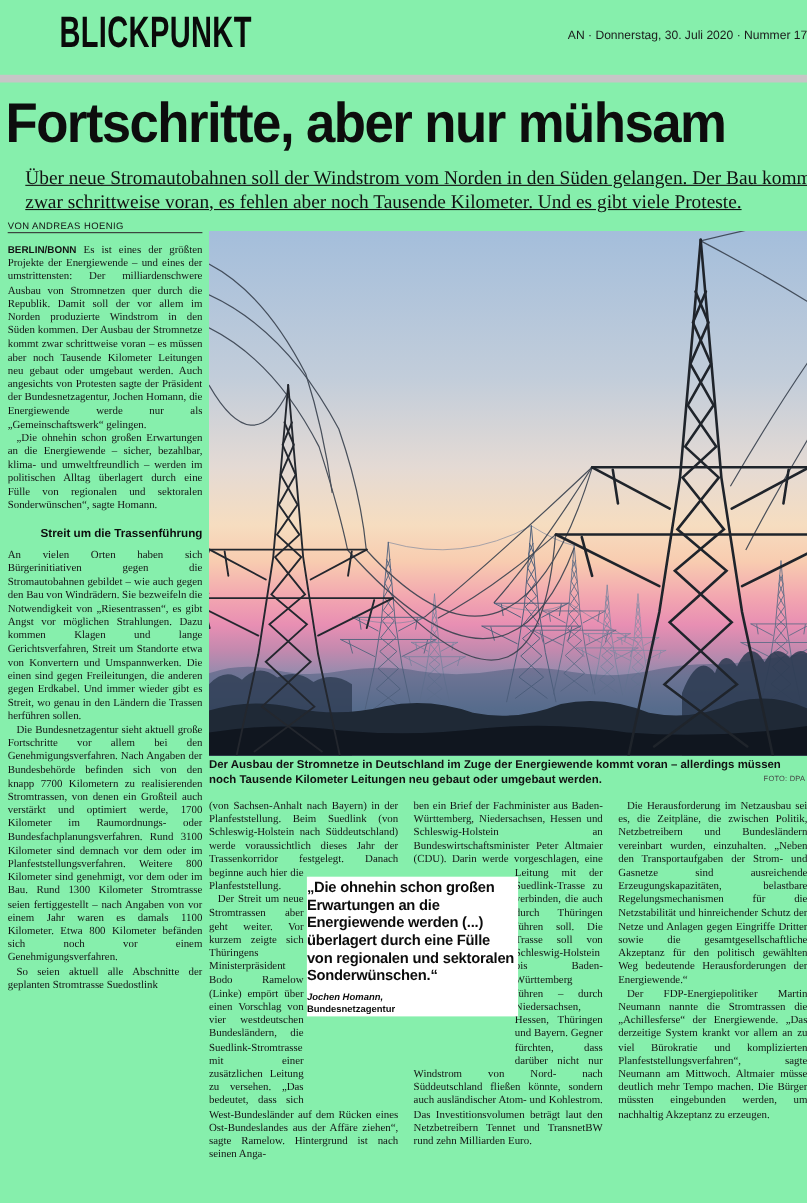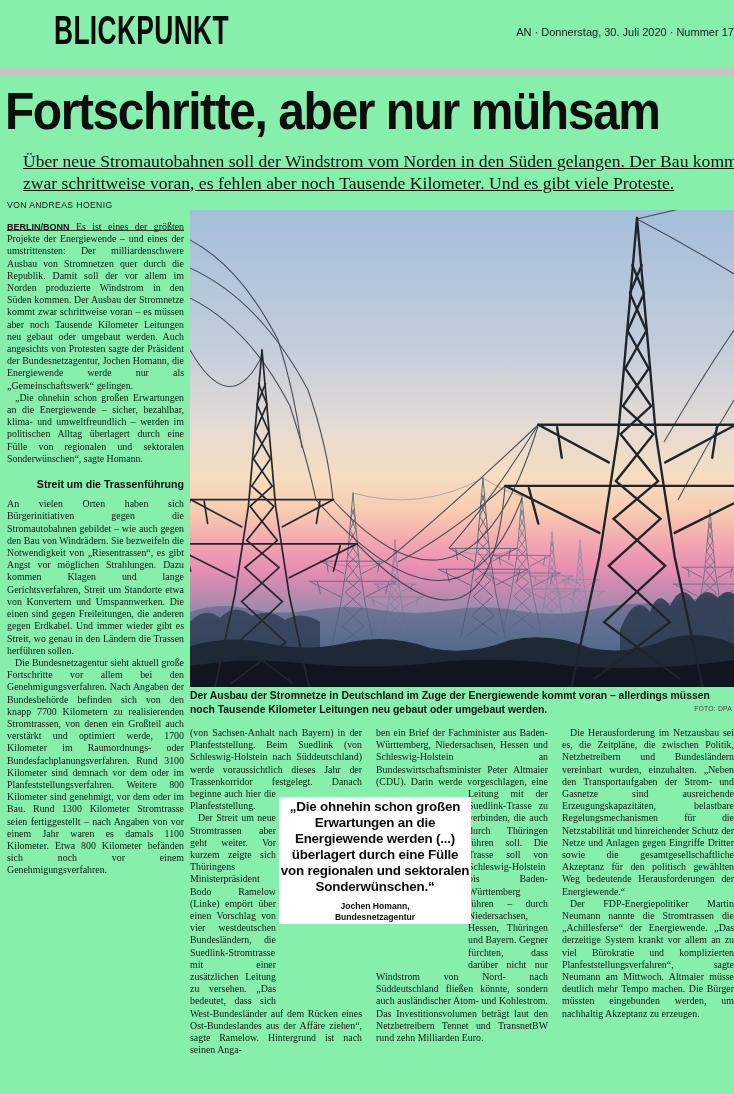--- a/index.html
+++ b/index.html
@@ -12,45 +12,45 @@
   .mast-date{position:absolute;right:-6px;top:26px;font-family:"Liberation Sans",sans-serif;
         font-size:11px;color:#1a1a1a;white-space:nowrap;}
   .top-rule{position:absolute;left:0;top:68px;width:734px;height:7px;background:#c6c6c6;}
   
   .headline{position:absolute;left:5px;top:82px;font-family:"Liberation Sans",sans-serif;
         font-weight:bold;font-size:51px;letter-spacing:-1.5px;color:#0d0d0d;white-space:nowrap;
         transform:scaleX(0.94);transform-origin:left top;}
   .standfirst{position:absolute;left:23px;top:151px;width:724px;font-size:17.6px;
         line-height:21.5px;color:#111;text-decoration:underline;}
   .byline{position:absolute;left:7px;top:200px;width:177px;font-family:"Liberation Sans",sans-serif;
-        font-size:8.6px;letter-spacing:0.4px;color:#111;border-bottom:1px solid #333;padding-bottom:20px;}
+        font-size:8.6px;letter-spacing:0.4px;color:#111;border-bottom:1px solid #333;padding-bottom:1px;}
   
   .bodytext{font-size:9.9px;line-height:12.2px;text-align:justify;hyphens:auto;color:#141414;}
   .bodytext p{margin:0;}
   .indent{text-indent:8px;}
   .main-col{position:absolute;left:7px;top:221px;width:177px;height:873px;overflow:hidden;}
   .lede-loc{font-family:"Liberation Sans",sans-serif;font-weight:bold;font-size:9px;}
   .crosshead{font-family:"Liberation Sans",sans-serif;font-weight:bold;font-size:10.6px;
         text-align:right;margin:13px 0 8px 0 !important;color:#0d0d0d;}
   
   .photo{position:absolute;left:190px;top:210px;width:544px;height:477px;overflow:hidden;background:#b9c9dd;}
   .photo-caption{position:absolute;left:190px;top:689px;width:544px;font-family:"Liberation Sans",sans-serif;
         font-weight:bold;font-size:10.4px;line-height:14px;color:#111;}
   .photo-credit{position:absolute;right:2px;bottom:1px;font-family:"Liberation Sans",sans-serif;
         font-weight:normal;font-size:6.8px;color:#444;letter-spacing:0.2px;}
   
   .bottom{position:absolute;left:190px;top:727px;width:544px;height:367px;overflow:hidden;}
   .bottom-cols{display:flex;gap:14px;}
   .bcol{width:172px;}
   .gap-r{float:right;width:80px;height:214px;margin-left:6px;}
   .gap-l{float:left;width:86px;height:178px;margin-right:6px;}
-  .pull-quote{position:absolute;left:89px;top:70px;width:192px;background:#fff;text-align:center;
+  .pull-quote{position:absolute;left:89px;top:70px;width:192px;background:#fff;text-align:left;
         font-family:"Liberation Sans",sans-serif;padding:2px 0;}
   .pq-text{font-weight:bold;font-size:13.4px;line-height:15.9px;letter-spacing:-0.2px;color:#0c0c0c;}
-  .pq-name{font-weight:bold;font-size:8.6px;line-height:10.5px;margin-top:7px;color:#0c0c0c;}
+  .pq-name{font-weight:bold;font-size:8.6px;line-height:10.5px;margin-top:7px;color:#0c0c0c;font-style:italic;}
   .pq-org{font-weight:bold;font-size:8.6px;line-height:10.5px;color:#0c0c0c;}
 </style>
 </head>
 <body>
 
 <div class="page">
 
   <div class="mast-title">BLICKPUNKT</div>
   <div class="mast-date">AN · Donnerstag, 30. Juli 2020 · Nummer 175</div>
   <div class="top-rule"></div>
@@ -58,20 +58,21 @@
   <div class="headline">Fortschritte, aber nur mühsam</div>
   <div class="standfirst">Über neue Stromautobahnen soll der Windstrom vom Norden in den Süden gelangen. Der Bau kommt zwar schrittweise voran, es fehlen aber noch Tausende Kilometer. Und es gibt viele Proteste.</div>
   <div class="byline">VON ANDREAS HOENIG</div>
 
   <div class="main-col bodytext">
     <p><span class="lede-loc">BERLIN/BONN</span> <span>Es ist eines der größten Projekte der Energiewende – und eines der umstrittensten: Der milliardenschwere Ausbau von Stromnetzen quer durch die Republik. Damit soll der vor allem im Norden produzierte Windstrom in den Süden kommen. Der Ausbau der Stromnetze kommt zwar schrittweise voran – es müssen aber noch Tausende Kilometer Leitungen neu gebaut oder umgebaut werden. Auch angesichts von Protesten sagte der Präsident der Bundesnetzagentur, Jochen Homann, die Energiewende werde nur als „Gemeinschaftswerk“ gelingen.</span></p>
     <p class="indent">„Die ohnehin schon großen Erwartungen an die Energiewende – sicher, bezahlbar, klima- und umweltfreundlich – werden im politischen Alltag überlagert durch eine Fülle von regionalen und sektoralen Sonderwünschen“, sagte Homann.</p>
     <p class="crosshead">Streit um die Trassenführung</p>
     <p>An vielen Orten haben sich Bürgerinitiativen gegen die Stromautobahnen gebildet – wie auch gegen den Bau von Windrädern. Sie bezweifeln die Notwendigkeit von „Riesentrassen“, es gibt Angst vor möglichen Strahlungen. Dazu kommen Klagen und lange Gerichtsverfahren, Streit um Standorte etwa von Konvertern und Umspannwerken. Die einen sind gegen Freileitungen, die anderen gegen Erdkabel. Und immer wieder gibt es Streit, wo genau in den Ländern die Trassen herführen sollen.</p>
     <p class="indent">Die Bundesnetzagentur sieht aktuell große Fortschritte vor allem bei den Genehmigungsverfahren. Nach Angaben der Bundesbehörde befinden sich von den knapp 7700 Kilometern zu realisierenden Stromtrassen, von denen ein Großteil auch verstärkt und optimiert werde, 1700 Kilometer im Raumordnungs- oder Bundesfachplanungsverfahren. Rund 3100 Kilometer sind demnach vor dem oder im Planfeststellungsverfahren. Weitere 800 Kilometer sind genehmigt, vor dem oder im Bau. Rund 1300 Kilometer Stromtrasse seien fertiggestellt – nach Angaben von vor einem Jahr waren es damals 1100 Kilometer. Etwa 800 Kilometer befänden sich noch vor einem Genehmigungsverfahren.</p>
+    <p class="indent">So seien aktuell alle Abschnitte der geplanten Stromtrasse Suedostlink</p>
   </div>
 
   <div class="photo">
     <svg width="544" height="477" viewBox="0 0 544 477" xmlns="http://www.w3.org/2000/svg">
       <defs>
         <linearGradient id="sky" x1="0" y1="0" x2="0" y2="1">
           <stop offset="0" stop-color="#a4bedb"></stop>
           <stop offset="0.28" stop-color="#c2cdda"></stop>
           <stop offset="0.45" stop-color="#e4dad4"></stop>
           <stop offset="0.56" stop-color="#f6ddc0"></stop>

